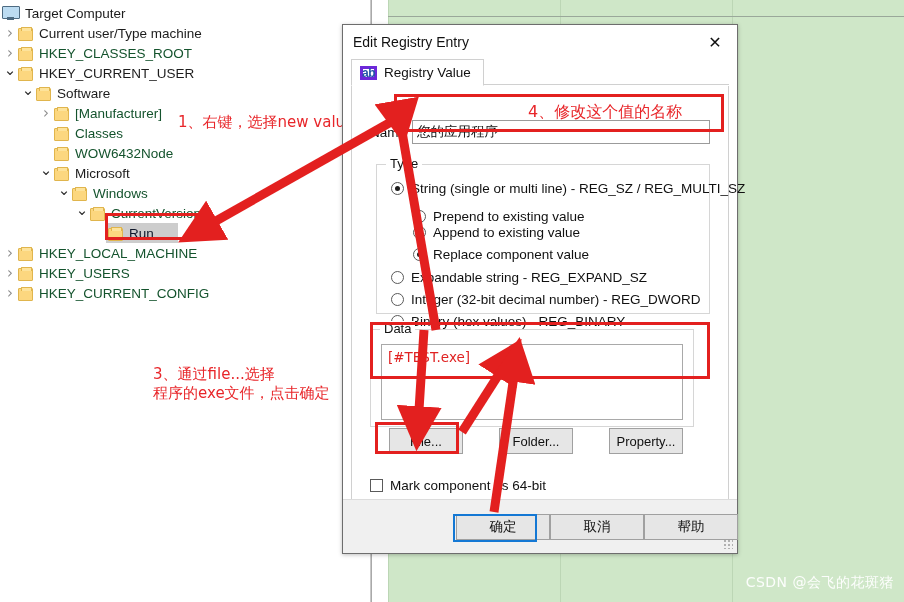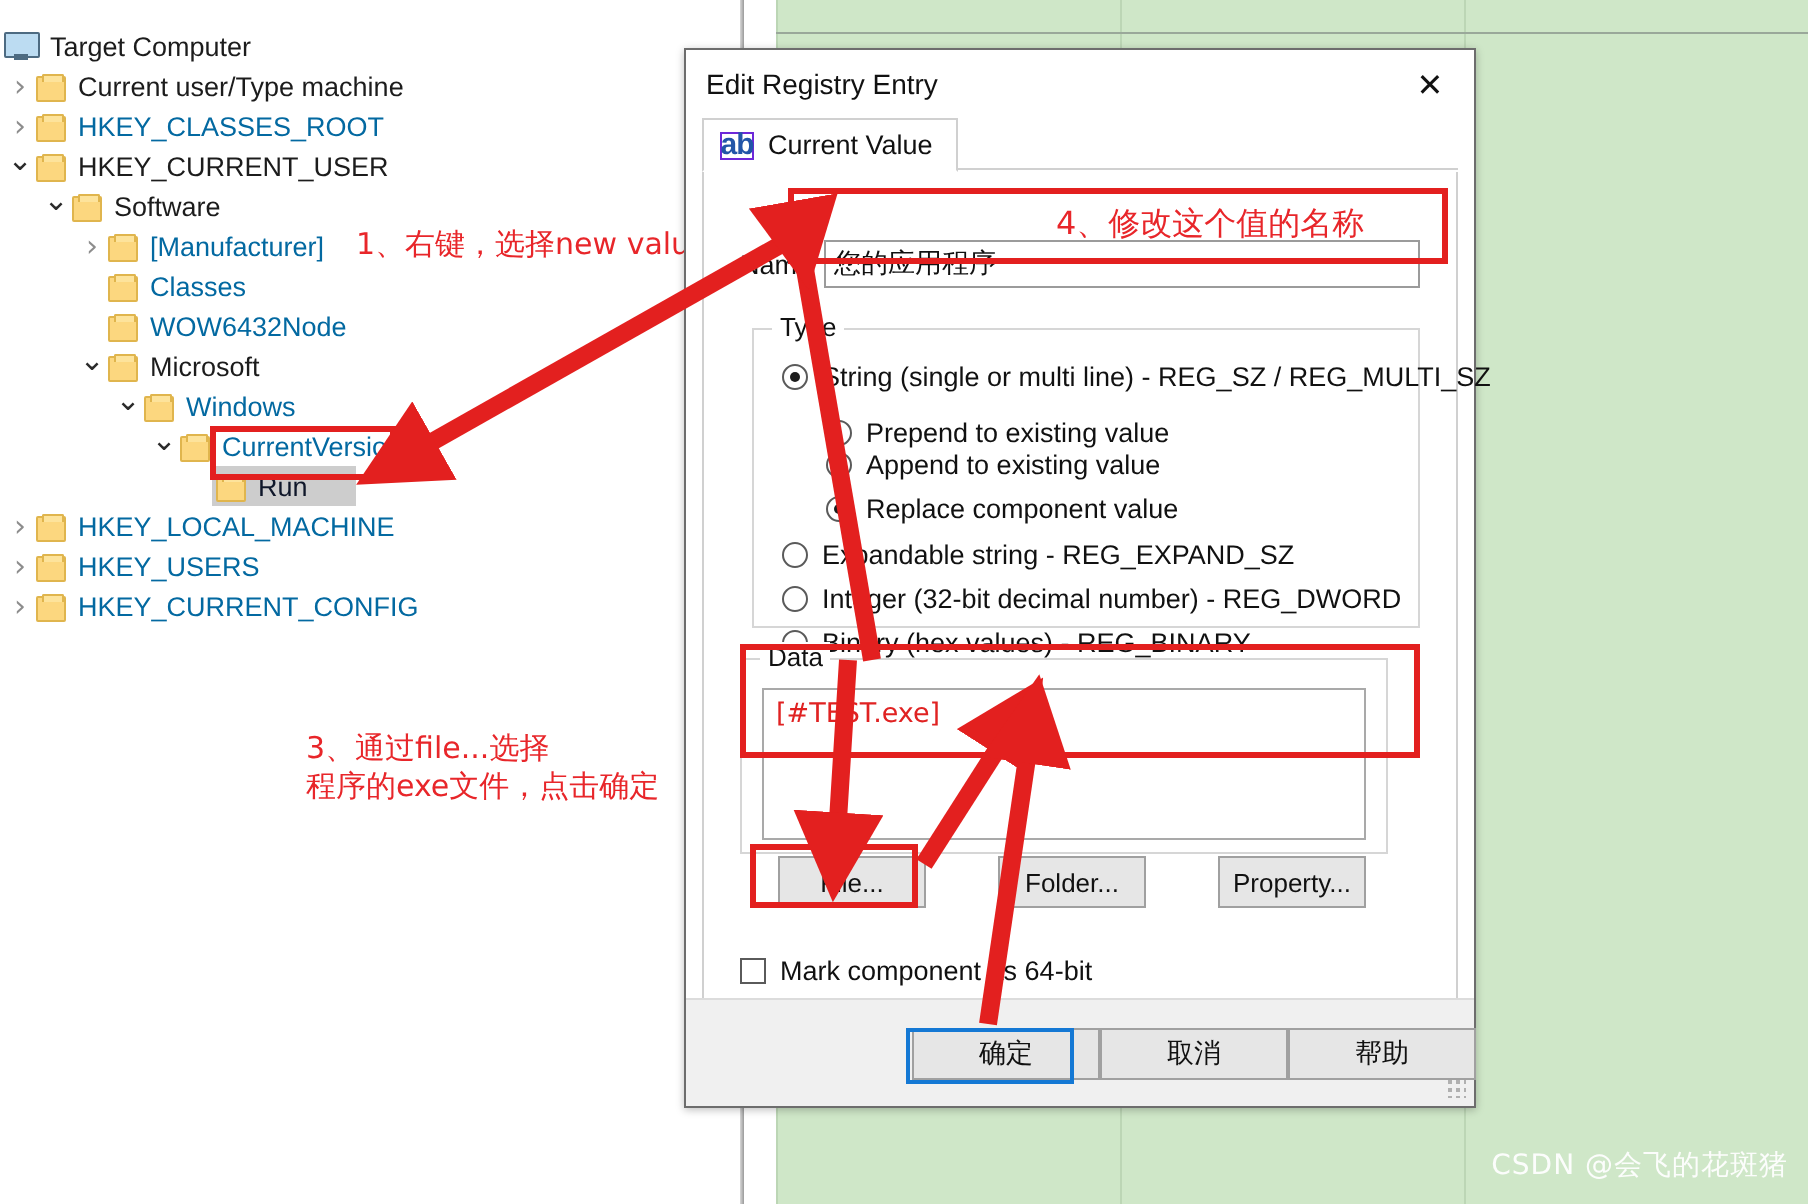--- a/index.html
+++ b/index.html
@@ -30,21 +30,21 @@
     background: linear-gradient(to right, #d8d8d8, #9a9a9a);
   }
   .bg-toprule {
     position: absolute; left: 388px; top: 16px; width: 516px; height: 1px;
     background: #9aa89a;
   }
 
   
   .tree {
     position: absolute; left: 0; top: 0; width: 372px; height: 602px;
-    padding-top: 13px;
+    padding-top: 3px;
   }
   .tree-row {
     position: relative;
     height: 20px;
     display: flex;
     align-items: center;
     font-size: 13.5px;
     white-space: nowrap;
   }
   .chev {
@@ -84,21 +84,21 @@
     background: #bcdcf2;
     border: 1.5px solid #4d6b82;
     border-radius: 1px;
   }
   .monitor::after {
     content: ""; position: absolute; left: 5px; top: 11px;
     width: 7px; height: 3px;
     background: #4d6b82;
   }
   .tlabel { color: #1c1c1c; }
-  .tlabel.dim { color: #0369a1; }
+  .tlabel.dim { color: #14532d; }
   .tree-row.selected .tlabel { color: #0f172a; }
   .sel-bg {
     position: absolute; left: 108px; top: 0; width: 72px; height: 20px;
     background: #cdcdcd;
   }
 
   
   .anno {
     position: absolute;
     color: #e8262a;
@@ -160,23 +160,23 @@
     position: absolute; left: 0; top: 0; height: 27px;
     display: flex; align-items: center; gap: 7px;
     padding: 0 12px 0 8px;
     background: #ffffff;
     border: 1px solid #d0d0d0;
     border-bottom: 1px solid #ffffff;
     font-size: 13.5px; color: #111;
   }
   .ab-icon {
     width: 17px; height: 14px;
-    border: 1px solid #6d28d9;
+    border: 3px solid #6d28d9;
     background: #fff;
-    font-size: 15px; color: #2255a8;
+    font-size: 12px; color: #2255a8;
     display: flex; align-items: center; justify-content: center;
     font-weight: bold;
     letter-spacing: -0.5px;
   }
 
   .panel {
     position: absolute; left: 8px; top: 27px; right: 8px; bottom: 0;
     background: #ffffff;
     border: 1px solid #d0d0d0;
     border-top: none;
@@ -397,21 +397,21 @@
     <div class="dlg-title">
       <span>Edit Registry Entry</span>
       <span class="dlg-close">✕</span>
     </div>
 
     <div class="dlg-body">
 
       <div class="tabstrip">
         <div class="tab">
           <span class="ab-icon">ab</span>
-          <span>Current Value</span>
+          <span>Registry Value</span>
         </div>
       </div>
 
       <div class="panel">
 
         <div class="row-name">
           <span class="lbl-name">Name</span>
           <input class="txt-name" type="text" value="您的应用程序" style="">
         </div>
 

